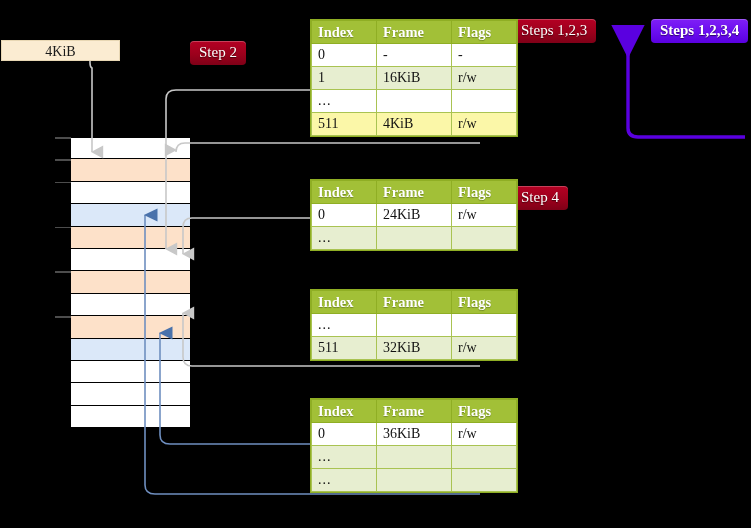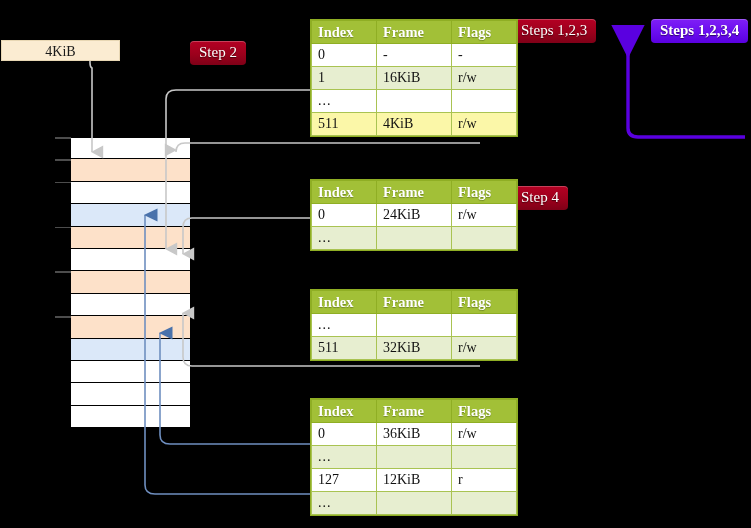--- a/index.html
+++ b/index.html
@@ -249,24 +249,19 @@
       <tr>
         <td class=" w-idx">0</td>
         <td class=" w-frm">36KiB</td>
         <td class=" w-flg">r/w</td>
       </tr>
       <tr class="alt">
         <td class="dots w-idx">...</td>
         <td class=" w-frm"></td>
         <td class=" w-flg"></td>
       </tr>
-      <tr>
-        <td class=" w-idx">127</td>
-        <td class=" w-frm">12KiB</td>
-        <td class=" w-flg">r</td>
-      </tr>
       <tr class="alt">
         <td class="dots w-idx">...</td>
         <td class=" w-frm"></td>
         <td class=" w-flg"></td>
       </tr>
     </tbody>
   </table>
 
 </body></html>

